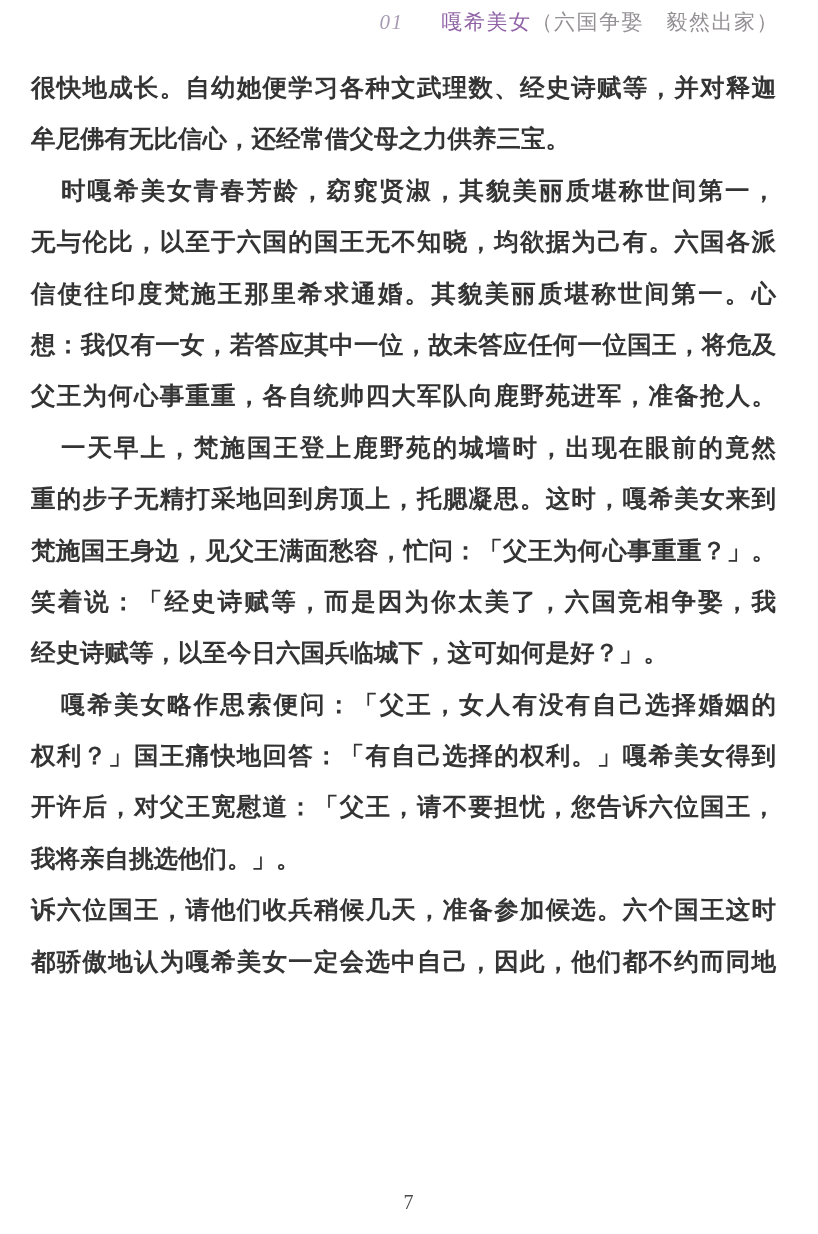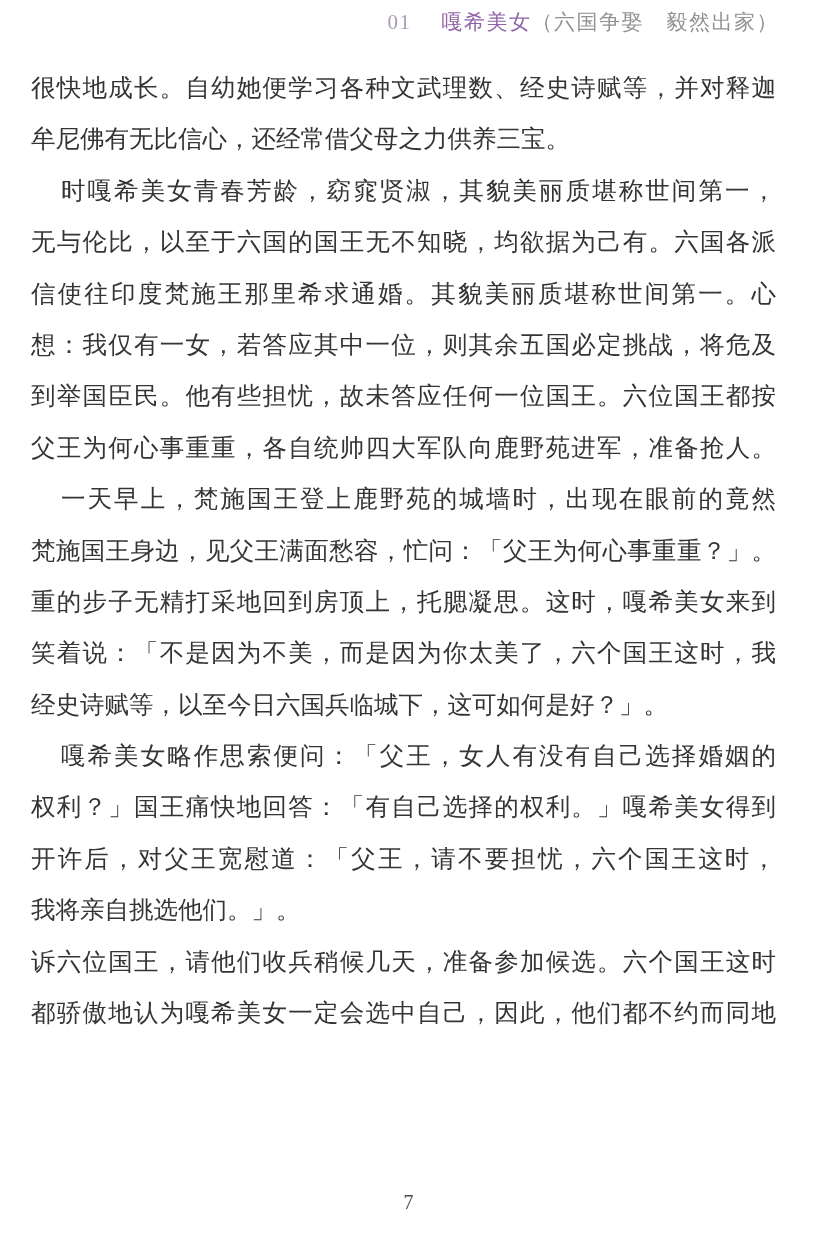--- a/index.html
+++ b/index.html
@@ -19,39 +19,41 @@
   #running-header {
     position: absolute;
     top: 9px;
     right: 39px;
     font-size: 21px;
     line-height: 27px;
     letter-spacing: 1.5px;
     white-space: nowrap;
   }
   .hdr-num {
+    font-style: italic;
     color: var(--header-number, #a89cb5);
-    margin-right: 10px;
+    margin-right: 18px;
   }
   .hdr-title {
     color: var(--header-title, #8f63a5);
     padding-left: 20px;
   }
   .hdr-sub {
     color: var(--header-subtitle, #949094);
     font-family: Liberation Serif, serif;
   }
   
   #text-block {
     position: absolute;
     top: 62px;
     left: 31px;
     right: 42px;
     color: var(--body-text, #343434);
     font-size: 24.5px;
+    font-weight: bold;
   }
   .line {
     height: 51.4px;
     line-height: 51.4px;
     text-align: justify;
     text-align-last: justify;
     text-justify: inter-character;
   }
   .line.flush {
     text-align-last: left;
@@ -79,31 +81,30 @@
   <div id="running-header">
     <span class="hdr-num">01</span><span class="hdr-title">嘎希美女</span><span class="hdr-sub">（六国争娶　毅然出家）</span>
   </div>
 
   <div id="text-block">
       <div class="line">很快地成长。自幼她便学习各种文武理数、经史诗赋等，并对释迦</div>
       <div class="line flush">牟尼佛有无比信心，还经常借父母之力供养三宝。</div>
       <div class="line indent">时嘎希美女青春芳龄，窈窕贤淑，其貌美丽质堪称世间第一，</div>
       <div class="line">无与伦比，以至于六国的国王无不知晓，均欲据为己有。六国各派</div>
       <div class="line">信使往印度梵施王那里希求通婚。其貌美丽质堪称世间第一。心</div>
-      <div class="line">想：我仅有一女，若答应其中一位，则其余五国必定挑战，将危及</div>
-      <div class="line">到举国臣民。他有些担忧，故未答应任何一位国王。六位国王都按</div>
+      <div class="line">想：我仅有一女，若答应其中一位，故未答应任何一位国王，将危及</div>
       <div class="line">父王为何心事重重，各自统帅四大军队向鹿野苑进军，准备抢人。</div>
       <div class="line indent">一天早上，梵施国王登上鹿野苑的城墙时，出现在眼前的竟然</div>
+      <div class="line">重的步子无精打采地回到房顶上，托腮凝思。这时，嘎希美女来到</div>
       <div class="line">梵施国王身边，见父王满面愁容，忙问：「父王为何心事重重？」。</div>
-      <div class="line">重的步子无精打采地回到房顶上，托腮凝思。这时，嘎希美女来到</div>
-      <div class="line">笑着说：「不是因为不美，而是因为你太美了，六个国王这时，我</div>
+      <div class="line">笑着说：「经史诗赋等，而是因为你太美了，六国竞相争娶，我</div>
       <div class="line flush">经史诗赋等，以至今日六国兵临城下，这可如何是好？」。</div>
       <div class="line indent">嘎希美女略作思索便问：「父王，女人有没有自己选择婚姻的</div>
       <div class="line">权利？」国王痛快地回答：「有自己选择的权利。」嘎希美女得到</div>
-      <div class="line">开许后，对父王宽慰道：「父王，请不要担忧，六个国王这时，</div>
+      <div class="line">开许后，对父王宽慰道：「父王，请不要担忧，您告诉六位国王，</div>
       <div class="line flush">我将亲自挑选他们。」。</div>
       <div class="line">诉六位国王，请他们收兵稍候几天，准备参加候选。六个国王这时</div>
       <div class="line">都骄傲地认为嘎希美女一定会选中自己，因此，他们都不约而同地</div>
     </div>
 
   <div id="page-number">7</div>
 
 </div>
 
 </body></html>

